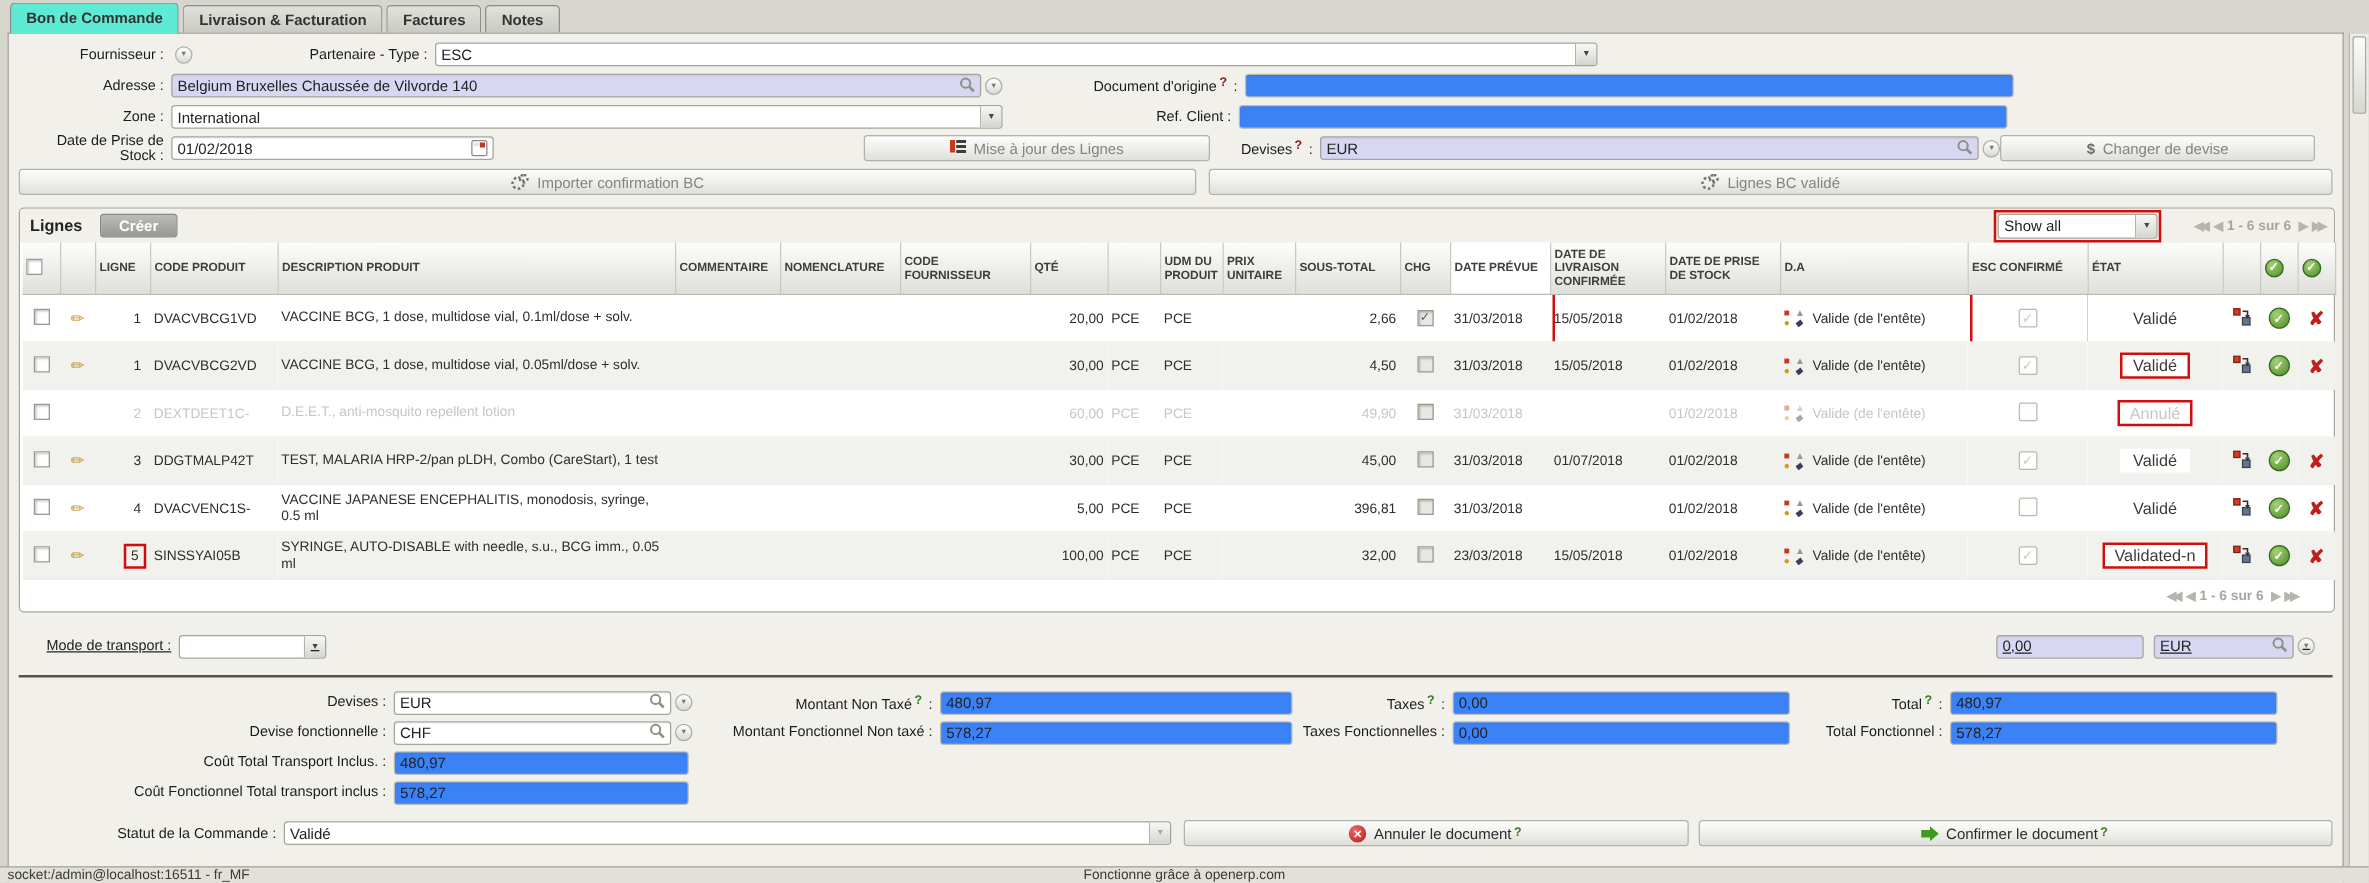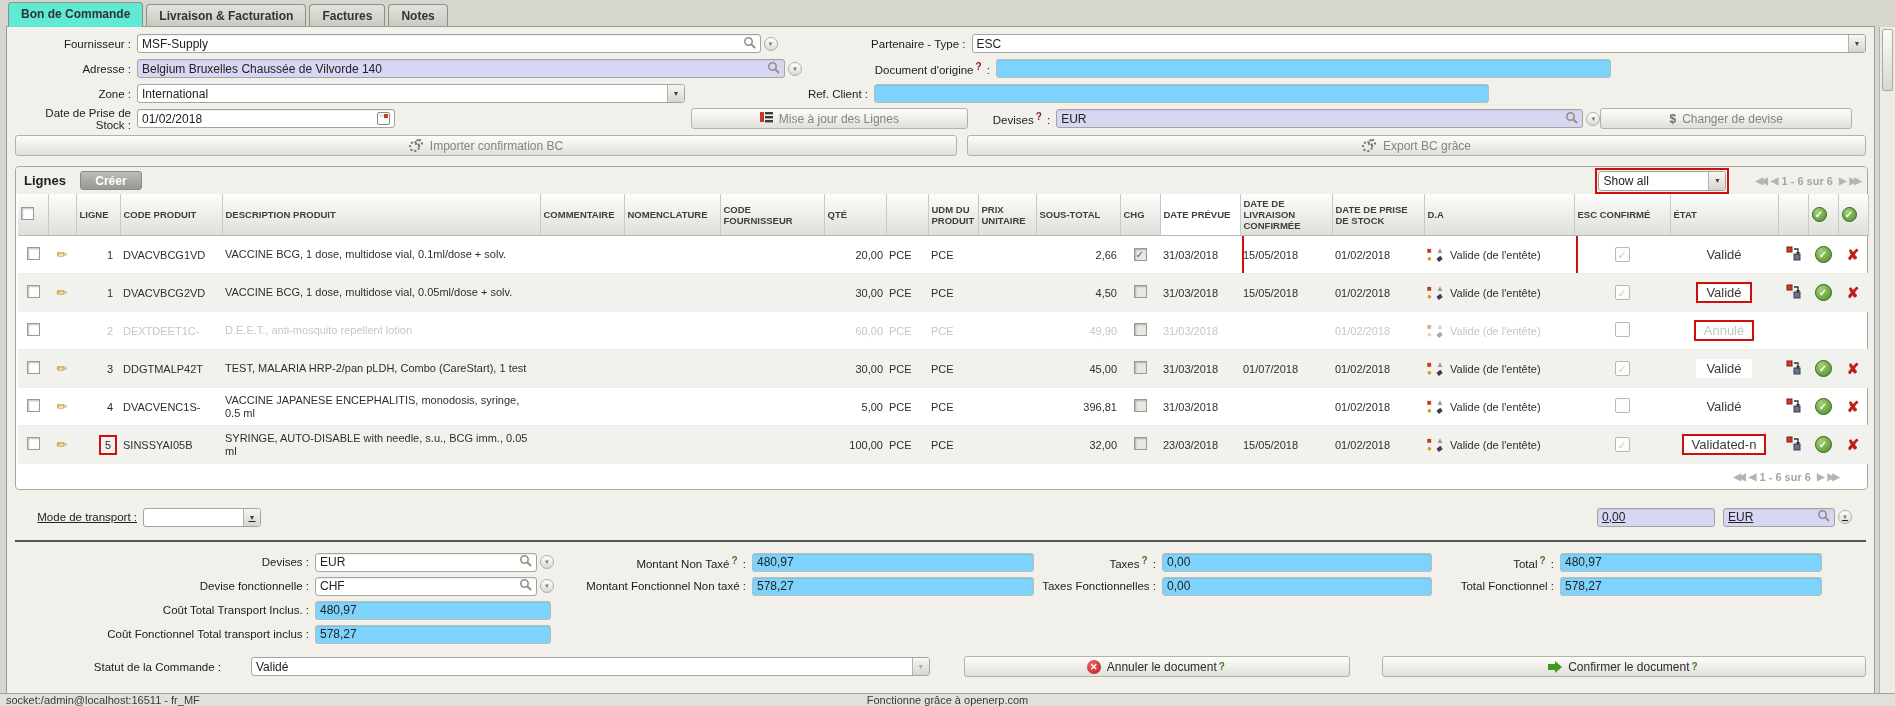--- a/index.html
+++ b/index.html
@@ -14,21 +14,21 @@
   .panel{position:absolute;top:26px;left:6px;width:1869px;bottom:0;background:#f1f0ea;border:1px solid #9b9b93;border-bottom:none;padding:6px 8px 0;z-index:1;}
   .vscroll{position:absolute;top:27px;right:0;width:16px;bottom:13px;background:#ecebe5;border-left:1px solid #b4b4ac;z-index:4;}
   .vscroll::after{content:"";position:absolute;left:2px;right:2px;top:2px;height:60px;background:linear-gradient(#fbfbf9,#d8d8d2);border:1px solid #a9a9a1;border-radius:2px;}
   
   .frow{display:flex;align-items:center;height:21px;margin-bottom:4px;}
   .flabel{width:122px;text-align:right;padding-right:6px;font-size:11.5px;color:#1c1c1c;flex:none;}
   .rlabel{text-align:right;padding-right:6px;font-size:11.5px;color:#1c1c1c;flex:none;}
   .fld{display:flex;align-items:center;height:19px;border:1px solid #a5a59c;border-radius:3px;background:#fff;
        padding:0 4px;font-size:12px;box-shadow:inset 0 1px 1px rgba(0,0,0,.07);}
   .fld.lav{background:#d7d7f4;}
-  .fld.ro{background:#7dd3fc;border-color:#bcbcb4;}
+  .fld.ro{background:#3b82f6;border-color:#bcbcb4;}
   .sel{display:flex;align-items:center;height:19px;border:1px solid #a5a59c;border-radius:3px;background:#fff;padding-left:4px;font-size:12px;position:relative;}
   .sel .arrow{margin-left:auto;width:17px;align-self:stretch;background:linear-gradient(#f7f7f5,#d5d5d0);border-left:1px solid #b3b3ab;
        display:flex;align-items:center;justify-content:center;font-size:7px;color:#444;border-radius:0 2px 2px 0;}
   .sel .arrow.dis{color:#aaa;}
   .mag{margin-left:auto;flex:none;}
   .mini-dd{width:14px;height:14px;flex:none;border:1px solid #aeaea6;border-radius:8px;background:linear-gradient(#fff,#d9d9d4);
        display:inline-flex;align-items:center;justify-content:center;font-size:6px;color:#777;margin-left:3px;}
   .cal{width:13px;height:13px;flex:none;border:1px solid #8a8a82;background:#fff;border-radius:2px;position:relative;margin-left:auto;}
   .cal::before{content:"";position:absolute;top:1px;left:1px;right:1px;height:3px;background:#e6e6df;}
   .cal::after{content:"";position:absolute;top:1px;right:1px;width:4px;height:4px;background:#c4391f;}
@@ -83,48 +83,41 @@
   .ok-icon{width:17px;height:17px;border-radius:50%;background:radial-gradient(circle at 35% 30%,#a5d273,#4c8b2b);
       border:1px solid #33691b;color:#fff;font-size:10px;font-weight:bold;display:inline-flex;align-items:center;justify-content:center;cursor:pointer;}
   .x-icon{color:#c0201c;font-size:15px;font-weight:bold;cursor:pointer;}
   td.relcell{position:relative;}
   .redspan{position:absolute;left:2px;top:-4px;right:-2px;height:80px;border:2px solid #cf0e0e;pointer-events:none;z-index:5;}
   .lines-foot{display:flex;align-items:center;justify-content:flex-end;height:25px;padding-right:30px;}
   
   .transport{display:flex;align-items:center;margin-top:16px;height:22px;text-decoration:underline;}
   .sep{height:2px;background:#55554e;margin:12px 0 10px;}
   .sumrow{display:flex;align-items:center;height:20px;margin-bottom:4px;}
-  .statutrow{display:flex;align-items:center;margin-top:12px;height:21px;gap:24px;}
+  .statutrow{display:flex;align-items:center;margin-top:12px;height:21px;}
   .statusbar{position:absolute;left:0;right:0;bottom:0;height:13px;background:#e2e0da;border-top:1px solid #a19f98;
       font-size:11px;color:#3a3a36;display:flex;align-items:flex-start;padding:0 6px;z-index:6;}
   .statusbar .center{position:absolute;left:0;right:0;text-align:center;}
 </style>
 </head>
 <body>
 
 <div class="screen">
 
   <div class="tabbar">
     <div class="tab active">Bon de Commande</div>
     <div class="tab">Livraison &amp; Facturation</div>
     <div class="tab">Factures</div>
     <div class="tab">Notes</div>
   </div>
 
   <div class="panel">
 
     <div class="frow">
       <span class="flabel">Fournisseur :</span>
-      <div class="fld" style="width:648px;">
-        <span>MSF-Supply</span>
-        <span class="mag"><svg width="13" height="13">
-              <circle cx="5.5" cy="5.5" r="3.7" fill="none" stroke="#8f8f88" stroke-width="1.6"></circle>
-              <line x1="8.4" y1="8.4" x2="12" y2="12" stroke="#8f8f88" stroke-width="2"></line>
-            </svg></span>
-      </div>
       <span class="mini-dd">▼</span>
       <span class="rlabel" style="width:162px;margin-left:32px;">Partenaire - Type :</span>
       <div class="sel" style="width:930px;">
         <span>ESC</span>
         <span class="arrow">▼</span>
       </div>
     </div>
 
     <div class="frow">
       <span class="flabel">Adresse :</span>
@@ -137,21 +130,21 @@
       </div>
       <span class="mini-dd">▼</span>
       <span class="rlabel" style="width:162px;margin-left:32px;"><span>Document d'origine</span><span class="help">?</span> :</span>
       <div class="fld ro" style="width:615px;">
         <span></span>
       </div>
     </div>
 
     <div class="frow">
       <span class="flabel">Zone :</span>
-      <div class="sel" style="width:548px;">
+      <div class="sel" style="width:665px;">
         <span>International</span>
         <span class="arrow">▼</span>
       </div>
       <span class="rlabel" style="width:160px;margin-left:29px;">Ref. Client :</span>
       <div class="fld ro" style="width:615px;">
         <span></span>
       </div>
     </div>
 
     <div class="frow">
@@ -184,21 +177,21 @@
       </div>
     </div>
 
     <div class="frow" style="margin-top:6px;">
       <div class="btn" style="width:943px;">
         <span class="gearwrap"></span>
         <span>Importer confirmation BC</span>
       </div>
       <div class="btn" style="width:900px;margin-left:10px;">
         <span class="gearwrap"></span>
-        <span>Export BC grâce</span>
+        <span>Lignes BC validé</span>
       </div>
     </div>
 
     <div class="lines">
       <div class="lines-head">
         <span class="lines-title">Lignes</span>
         <div class="btn dark" style="width:62px;height:19px;">Créer</div>
         <div class="showall-wrap">
           <div class="sel" style="width:128px;height:20px;">
             <span>Show all</span>

